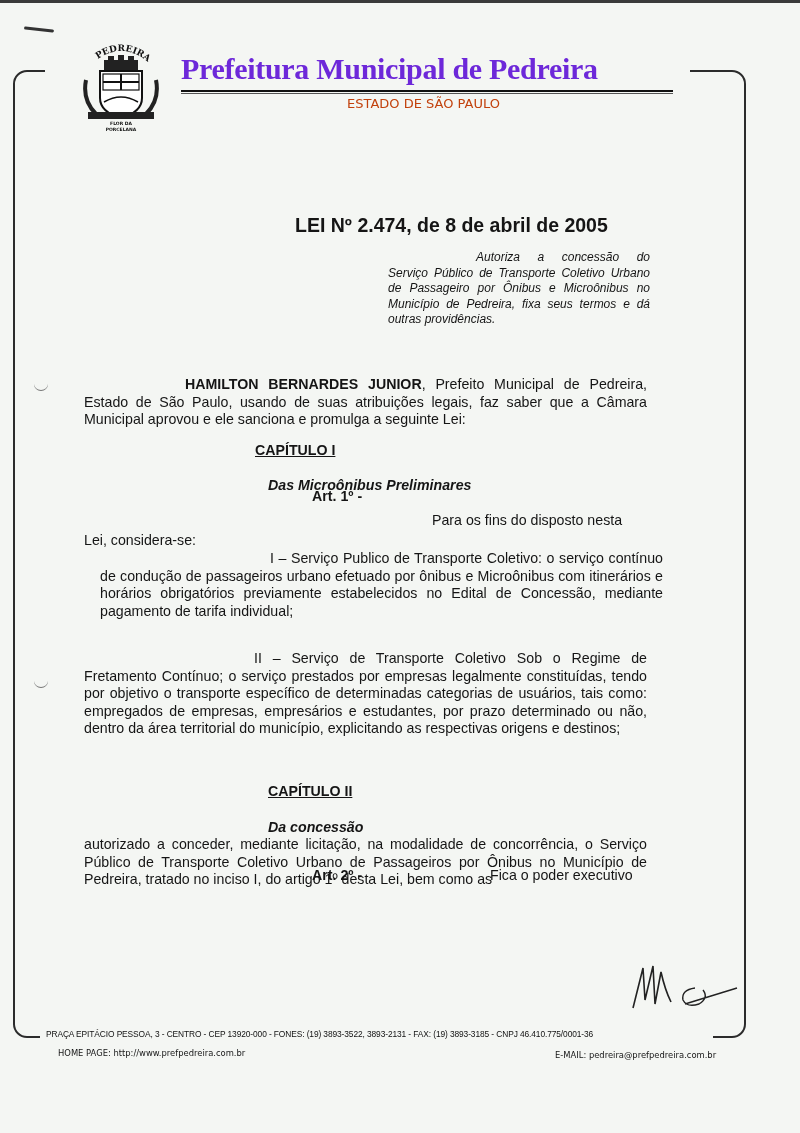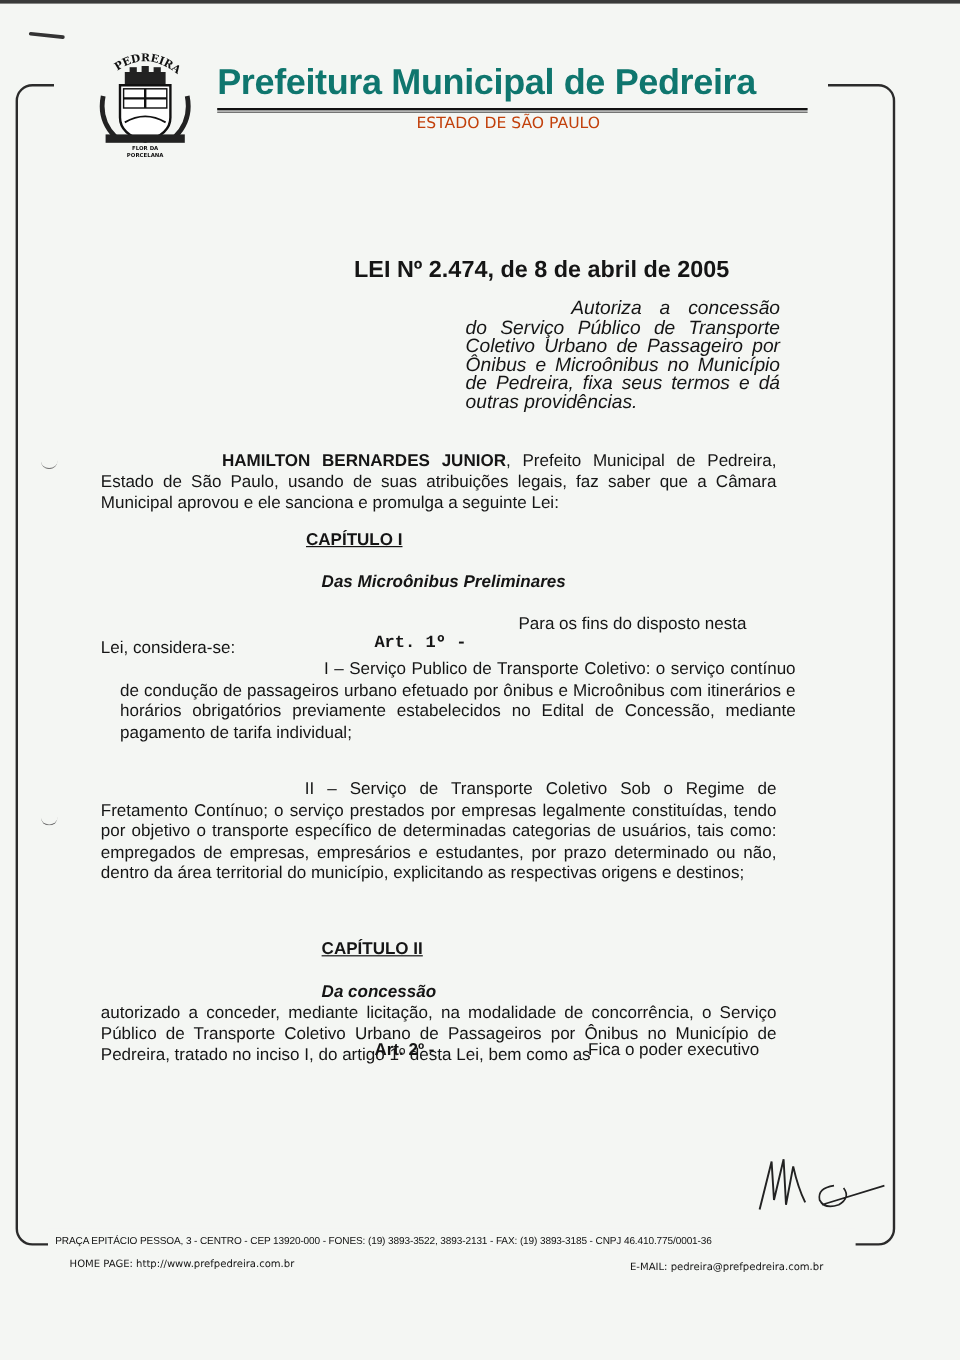--- a/index.html
+++ b/index.html
@@ -8,42 +8,42 @@
       background:#f4f6f3; color:#151515;
       font-family:"Liberation Sans", sans-serif;
     }
     .topbar { position:absolute; left:0; top:0; width:800px; height:3px; background:#3a3a3a; }
     .scan-mark { position:absolute; left:24px; top:28px; width:30px; height:3px; background:#333; transform:rotate(6deg); border-radius:2px; }
     .frame { position:absolute; left:13px; top:70px; width:729px; height:964px;
              border:2px solid #2b2b2b; border-radius:14px; }
     .frame-mask-top { position:absolute; left:45px; top:60px; width:645px; height:20px; background:#f4f6f3; }
     .frame-mask-bottom { position:absolute; left:40px; top:1024px; width:673px; height:20px; background:#f4f6f3; }
     .crest { position:absolute; left:80px; top:40px; width:82px; height:92px; }
-    .org-title { position:absolute; left:181px; top:52px; font-family:Liberation Sans, sans-serif;
-                 font-weight:bold; font-size:30px; letter-spacing:-0.3px; color:#0f766e; white-space:nowrap; }
+    .org-title { position:absolute; left:181px; top:52px; font-family:Liberation Serif, serif;
+                 font-weight:bold; font-size:30px; letter-spacing:-0.3px; color:#6d28d9; white-space:nowrap; }
     .org-rule1 { position:absolute; left:181px; top:90px; width:492px; height:2px; background:#111; }
     .org-rule2 { position:absolute; left:181px; top:93px; width:492px; height:1px; background:#555; }
     .org-sub { position:absolute; left:347px; top:96px; font-family:"DejaVu Sans", sans-serif;
                font-size:13px; color:#c2410c; white-space:nowrap; }
     .law-title { position:absolute; left:295px; top:214px; font-weight:bold; font-size:19.5px; white-space:nowrap; }
-    .ementa { position:absolute; left:388px; top:250px; width:262px; font-style:italic; font-size:16px;
+    .ementa { position:absolute; left:388px; top:250px; width:262px; font-style:italic; font-size:12px;
               line-height:15.5px; text-align:justify; text-align-last:left; }
     .ementa .first { padding-left:88px; }
     .body-text { font-size:14.2px; line-height:17.5px; text-align:justify; }
     .para { position:absolute; left:84px; width:563px; }
     .indent1 { text-indent:101px; }
     .indent2 { text-indent:170px; }
     .cap { position:absolute; font-weight:bold; font-size:14.2px; text-decoration:underline; white-space:nowrap; }
     .sec { position:absolute; font-weight:bold; font-style:italic; font-size:14.2px; white-space:nowrap; }
     .art-line { position:absolute; font-size:14.2px; white-space:nowrap; }
     .art-line b { font-weight:bold; }
     .footer1 { position:absolute; left:46px; top:1029px; font-family:Liberation Sans, sans-serif; font-size:8.4px;
                white-space:nowrap; color:#111; letter-spacing:-0.1px; }
     .footer-home { position:absolute; left:46px; top:1048px; font-family:"DejaVu Sans", sans-serif; font-size:8.4px; white-space:nowrap;padding-left:12px; }
-    .footer-email { position:absolute; left:505px; top:1050px; font-family:"DejaVu Sans", sans-serif; font-size:8.4px; white-space:nowrap;padding-left:20px; }
+    .footer-email { position:absolute; left:535px; top:1050px; font-family:"DejaVu Sans", sans-serif; font-size:8.4px; white-space:nowrap;padding-left:20px; }
     .punch { position:absolute; width:14px; height:10px; border-bottom:1.5px solid #777; border-radius:0 0 10px 10px; }
     .signature { position:absolute; left:625px; top:960px; width:120px; height:60px; }
   </style>
 </head>
 <body>
 
 <div class="topbar"></div>
 <div class="scan-mark"></div>
 
 <div class="frame"></div>
@@ -84,21 +84,21 @@
 <div class="ementa">
   <span class="first">Autoriza a concessão do Serviço</span>
   <span>Público de Transporte Coletivo Urbano de Passageiro por Ônibus e Microônibus no Município de Pedreira, fixa seus termos e dá outras providências.</span>
 </div>
 
 <div class="para body-text indent1" style="top:376px;"><b>HAMILTON BERNARDES JUNIOR</b><span>, Prefeito Municipal de Pedreira, Estado de São Paulo, usando de suas atribuições legais, faz saber que a Câmara Municipal aprovou e ele sanciona e promulga a seguinte Lei:</span></div>
 
 <div class="cap" style="left:255px;top:442px;">CAPÍTULO I</div>
 <div class="sec" style="left:268px;top:477px;">Das Microônibus Preliminares</div>
 
-<div class="art-line" style="left:312px;top:528px;font-family:Liberation Mono, monospace;"><b>Art. 1º -</b></div>
+<div class="art-line" style="left:312px;top:488px;"><b>Art. 1º -</b></div>
 <div class="art-line" style="left:432px;top:512px;">Para os fins do disposto nesta</div>
 <div class="art-line" style="left:84px;top:532px;">Lei, considera-se:</div>
 
 <div class="para body-text indent2" style="top:550px;margin-left:16px;">I – Serviço Publico de Transporte Coletivo: o serviço contínuo de condução de passageiros urbano efetuado por ônibus e Microônibus com itinerários e horários obrigatórios previamente estabelecidos no Edital de Concessão, mediante pagamento de tarifa individual;</div>
 <div class="para body-text indent2" style="top:650px;">II – Serviço de Transporte Coletivo Sob o Regime de Fretamento Contínuo; o serviço prestados por empresas legalmente constituídas, tendo por objetivo o transporte específico de determinadas categorias de usuários, tais como: empregados de empresas, empresários e estudantes, por prazo determinado ou não, dentro da área territorial do município, explicitando as respectivas origens e destinos;</div>
 
 <div class="cap" style="left:268px;top:783px;">CAPÍTULO II</div>
 <div class="sec" style="left:268px;top:819px;">Da concessão</div>
 
 <div class="art-line" style="left:312px;top:867px;"><b>Art. 2º -</b></div>

